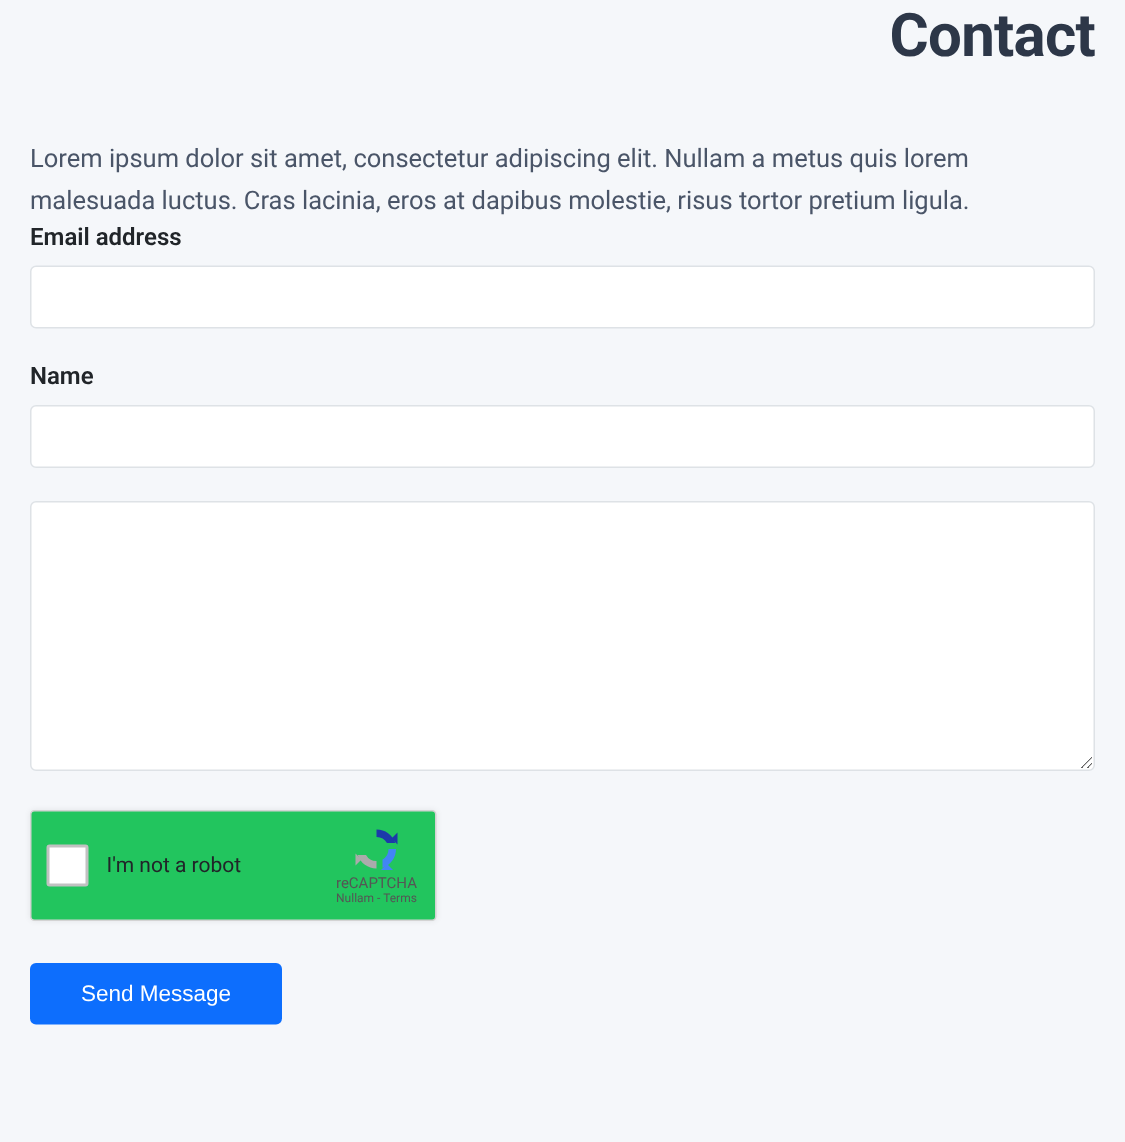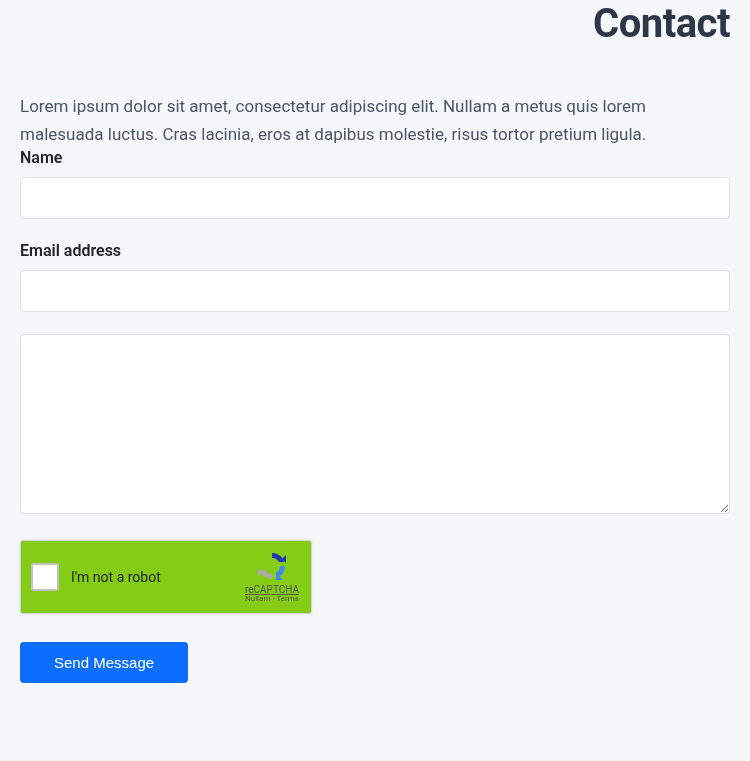--- a/index.html
+++ b/index.html
@@ -54,23 +54,23 @@
       padding: 8px 12px;
       font-size: 16px;
       border: 1px solid #dee2e6;
       border-radius: 4px;
       background: #ffffff;
       color: #212529;
       resize: vertical;
       font-family: inherit;
     }
     .recaptcha-box {
-      width: 292px;
+      width: 271px;
       height: 74px;
-      background: #84cc16;
+      background: #22c55e;
       border: 1px solid #d3d3d3;
       border-radius: 3px;
       box-shadow: 0 0 4px rgba(0,0,0,0.08);
       display: flex;
       align-items: center;
       padding: 0 10px;
       margin-bottom: 28px;
       position: relative;
     }
     .recaptcha-checkbox {
@@ -98,21 +98,20 @@
     .recaptcha-logo {
       width: 32px;
       height: 32px;
       margin-bottom: 2px;
     }
     .recaptcha-brand {
       font-size: 10px;
       color: #555555;
       line-height: 1.1;
       text-align: center;
-      text-decoration: underline;
     }
     .recaptcha-links {
       font-size: 8px;
       color: #555555;
       line-height: 1.1;
       text-align: center;
     }
     .submit-button {
       background: #0d6efd;
       color: #ffffff;
@@ -125,27 +124,27 @@
   </style>
 </head>
 <body>
 
 <h1 class="page-title">Contact</h1>
 
 <p class="intro-text">Lorem ipsum dolor sit amet, consectetur adipiscing elit. Nullam a metus quis lorem malesuada luctus. Cras lacinia, eros at dapibus molestie, risus tortor pretium ligula.</p>
 
 <form>
   <div class="form-group">
-    <label class="form-label">Name</label>
-    <input type="text" class="form-input" value="" style="">
+    <label class="form-label">Email address</label>
+    <input type="email" class="form-input" value="" style="">
   </div>
 
   <div class="form-group">
-    <label class="form-label">Email address</label>
-    <input type="email" class="form-input" value="" style="">
+    <label class="form-label">Name</label>
+    <input type="text" class="form-input" value="" style="">
   </div>
 
   <div class="form-group">
     <textarea class="form-textarea" style=""></textarea>
   </div>
 
   <div class="recaptcha-box">
     <div class="recaptcha-checkbox"></div>
     <span class="recaptcha-label">I'm not a robot</span>
     <div class="recaptcha-right">

